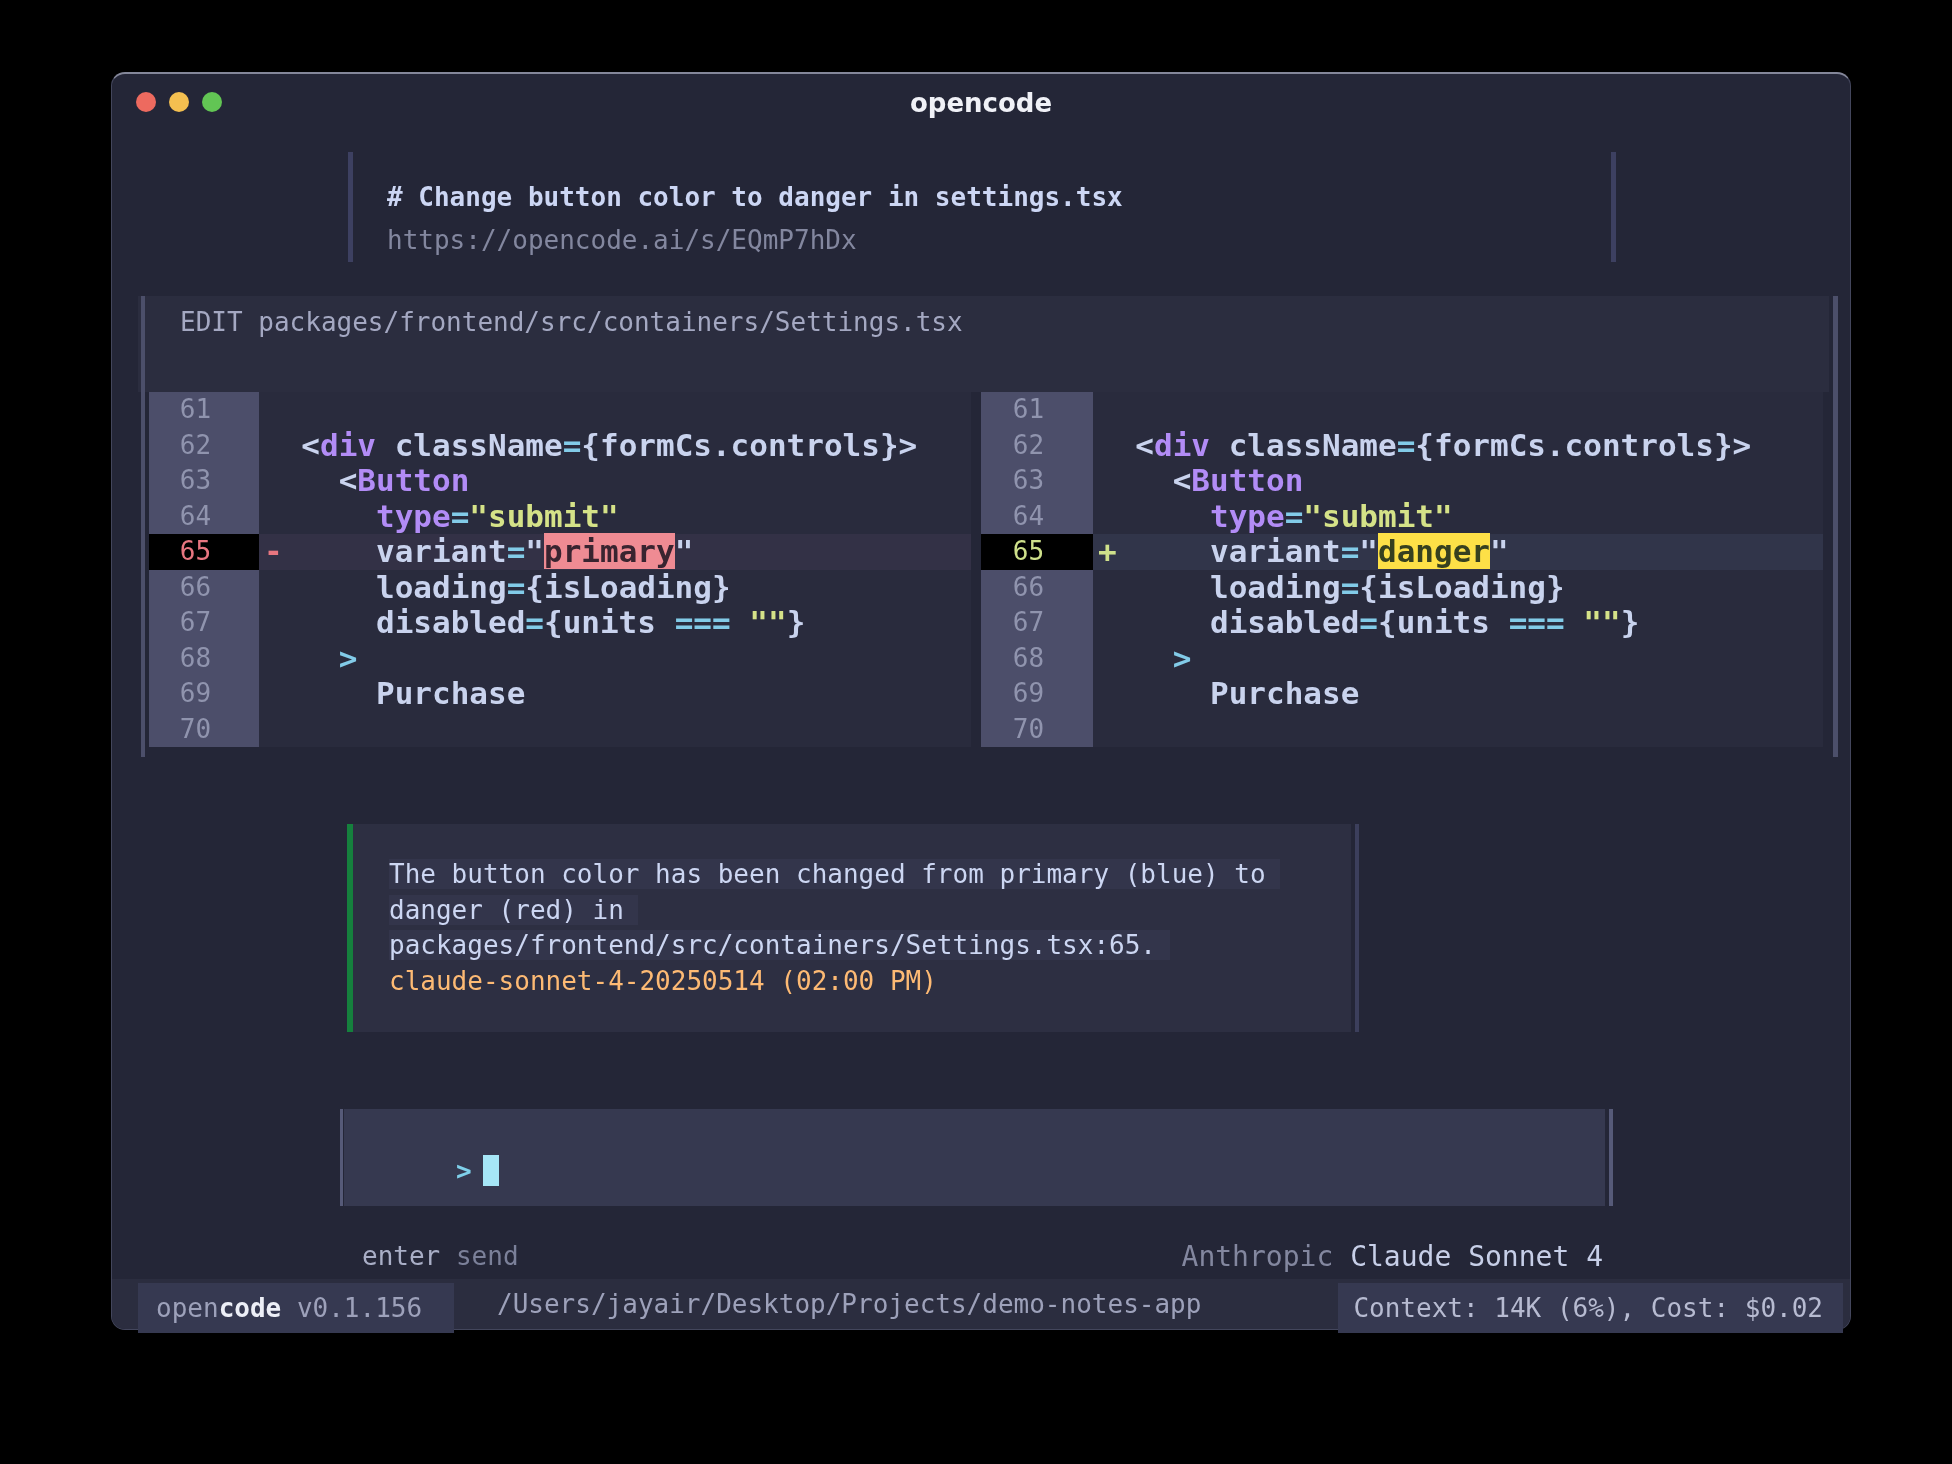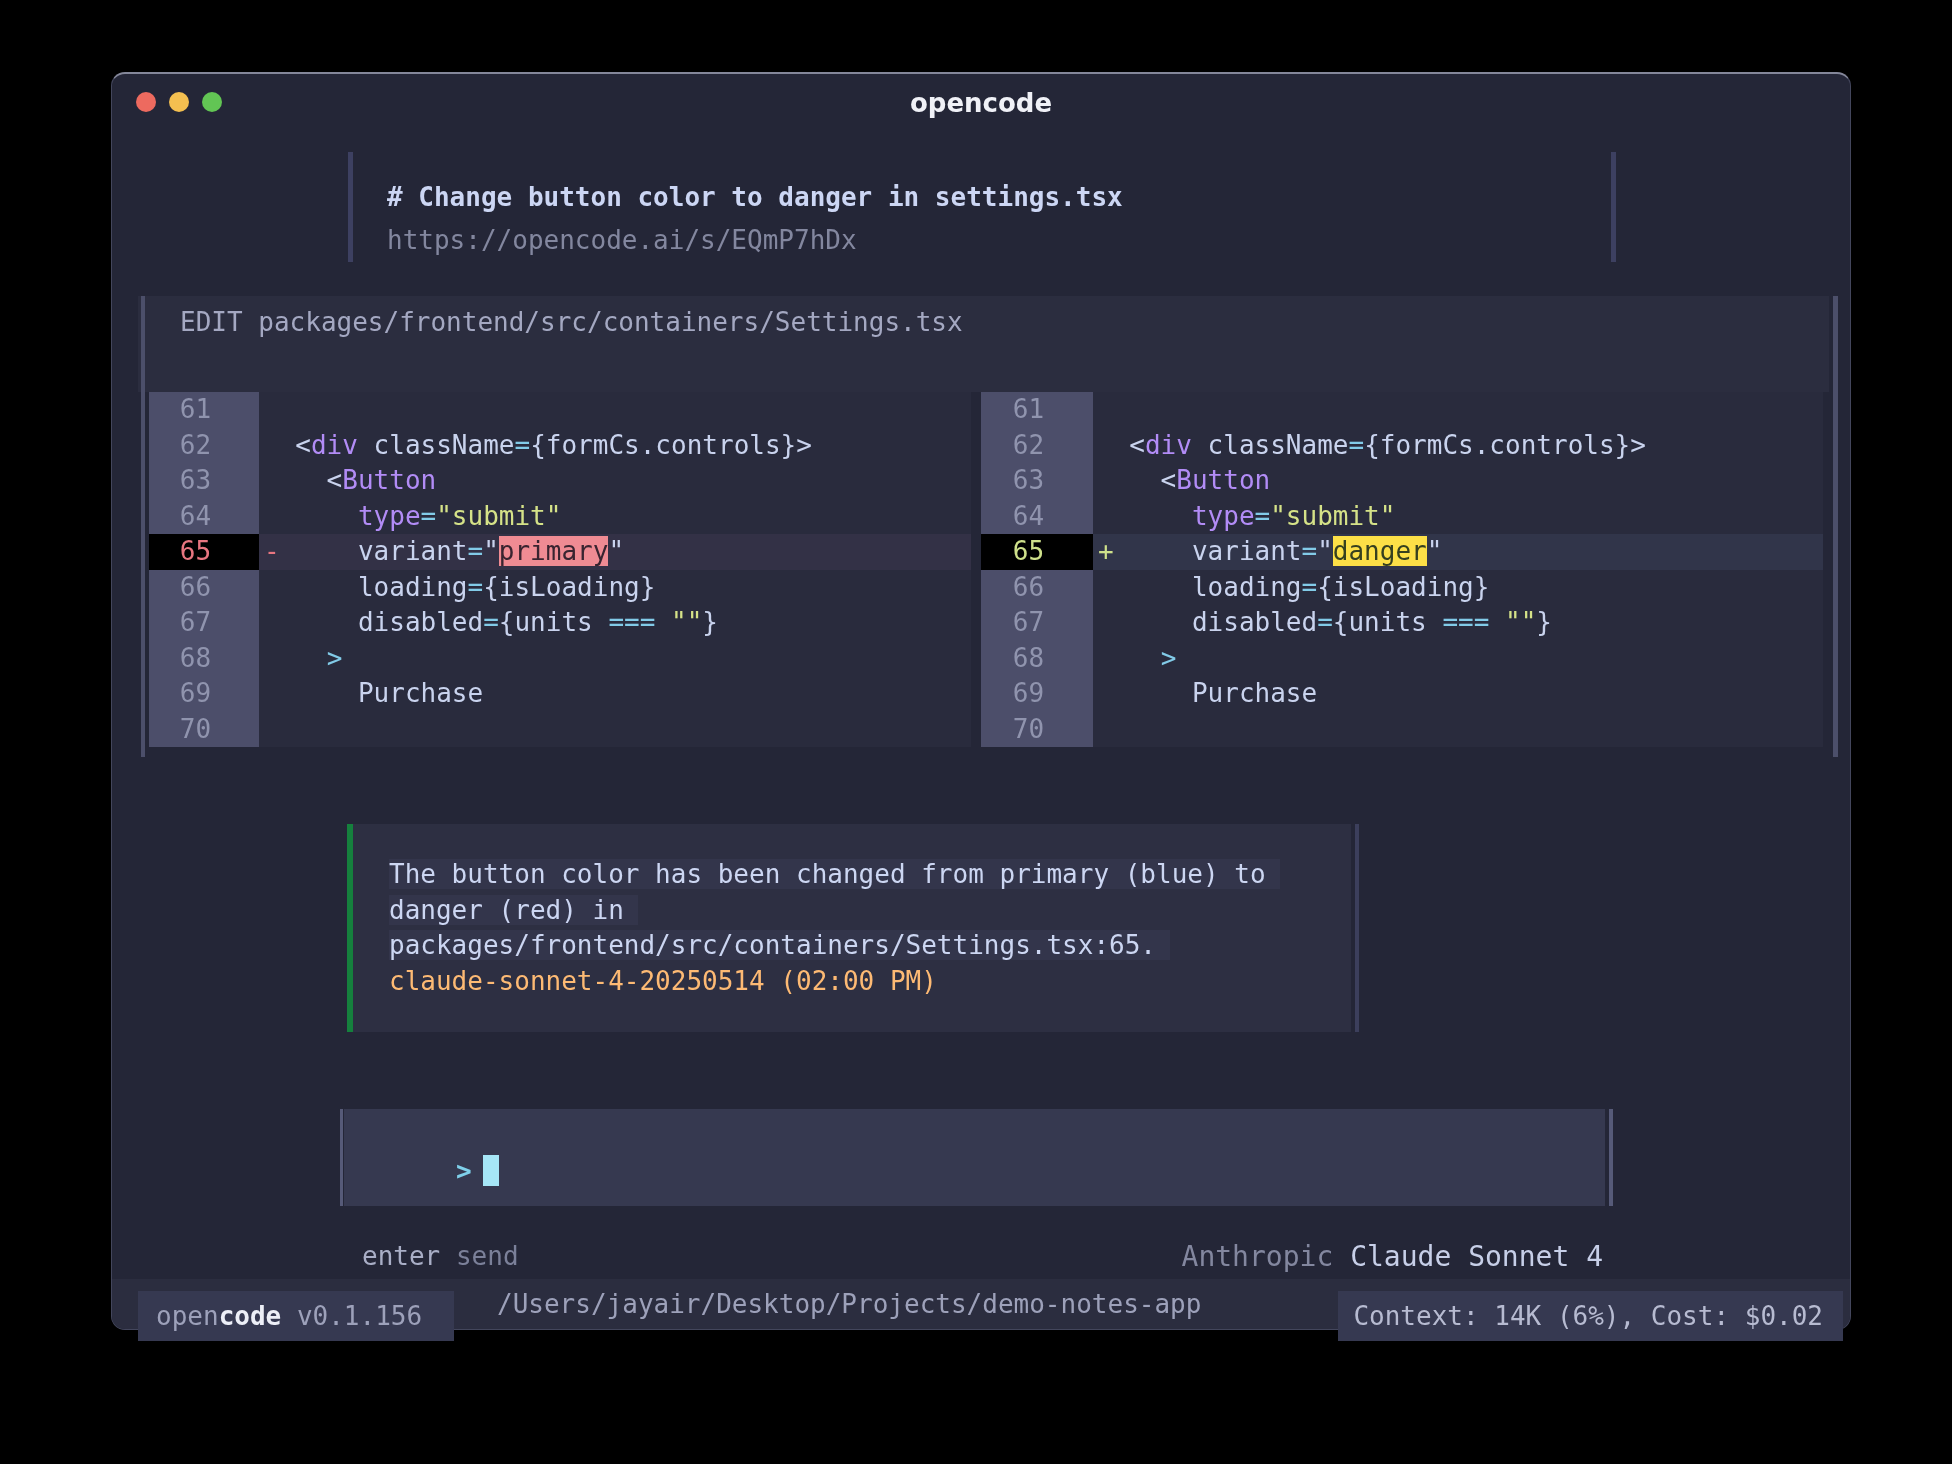--- a/index.html
+++ b/index.html
@@ -27,21 +27,21 @@
 
   
   .edit-band { position:absolute; left:26px; top:222px; width:1691px; height:96px; background:#2b2d3f; }
   .edit-text { position:absolute; left:42px; top:10px; font-size:26px; line-height:33px; color:#a4a8c2; white-space:pre; }
   .edge-line { position:absolute; top:222px; height:461px; background:#4c4f6a; }
 
   
   .gutter { position:absolute; top:318px; background:#4c4e6a; }
   .codecol { position:absolute; top:318px; background:#292b3d; overflow:hidden; }
   .gnum { height:35.5px; line-height:35.5px; font-size:26px; text-align:center; padding-right:17px; color:#9094ae; }
-  .crow { height:35.5px; line-height:35.5px; font-size:26px; white-space:pre; color:#c9d3ee; padding-left:5px; }
+  .crow { height:35.5px; line-height:35.5px; font-size:31px; white-space:pre; color:#c9d3ee; padding-left:5px;font-weight:bold; }
   .g-del { color:#e87680; } .g-add { color:#cfe18b; }
   .gbg-chg { background:#000000; }
   .rbg-del { background:#333146; } .rbg-add { background:#31354a; }
   .s-p{color:#c9d3ee} .s-tag{color:#b28cf6} .s-op{color:#82cbe8} .s-str{color:#d5e288}
   .s-del{color:#e87680} .s-add{color:#cfe18b}
   .s-delw{background:#ef8b93;color:#392430} .s-addw{background:#fde047;color:#36401f}
 
   
   .msg { position:absolute; left:235px; top:750px; width:1004px; height:208px;
          background:#2d2f42; border-left:6px solid #15803d; }
@@ -61,21 +61,21 @@
 
   
   .footer-left  { position:absolute; left:250px; top:1166px; font-size:26px; line-height:33px; white-space:pre; }
   .footer-right { position:absolute; right:247px; top:1166px; font-size:28px; line-height:33px; white-space:pre; text-align:right; }
   .f-key { color:#a9aec6; } .f-act { color:#7b8099; }
   .f-provider { color:#83879f; } .f-model { color:#c7cfe8; }
 
   
   .statusbar { position:absolute; left:0; bottom:0; width:100%; height:50px;
                background:#2b2d3f; border-radius:0 0 13px 13px; }
-  .seg { position:absolute; top:12px; height:50px; background:#363951; }
+  .seg { position:absolute; top:4px; height:50px; background:#363951; }
   .seg-left { left:26px; width:316px; padding-left:18px; font-size:26px; line-height:50px; white-space:pre; }
   .seg-right { left:1226px; width:505px; text-align:right; padding-right:20px; font-size:26px; line-height:50px; white-space:pre; color:#b7bbd1; }
   .st-dim { color:#9da1ba; } .st-bold { color:#edeff7; font-weight:bold; }
   .st-path { position:absolute; left:385px; top:0; font-size:26px; line-height:50px; color:#9da1ba; white-space:pre; }
 </style>
 </head>
 <body>
 
 <div class="window">
 

